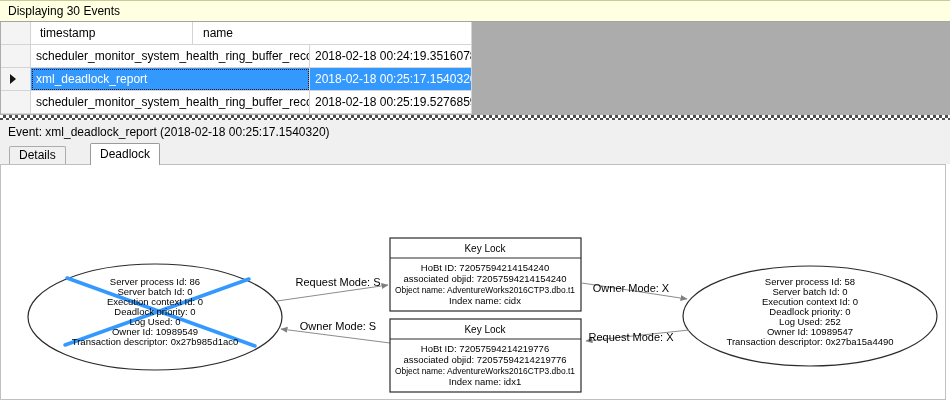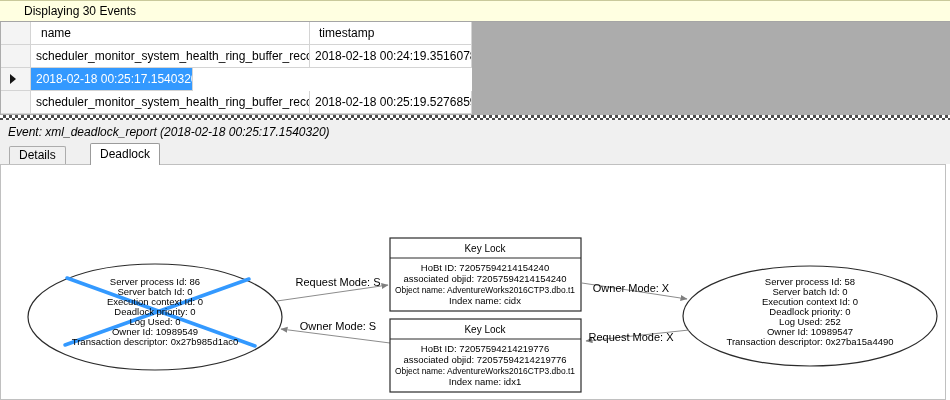--- a/index.html
+++ b/index.html
@@ -3,21 +3,21 @@
 <meta charset="utf-8">
 <style>
   html,body{margin:0;padding:0;background:#fff;}
   #app{position:relative;width:950px;height:400px;background:#fff;overflow:hidden;
        font-family:"Liberation Sans",sans-serif;font-size:12px;color:#000;
        box-shadow:inset 1px 0 0 #9aa0a8;}
 
   
   .events-bar{position:absolute;left:0;top:0;width:100%;height:22px;background:#FFFFE1;
       border-top:1px solid #C9C99B;border-bottom:1px solid #A5A5A5;box-sizing:border-box;
-      line-height:20px;padding-left:24px;}
+      line-height:20px;padding-left:8px;}
 
   
   .grid-region{position:absolute;left:0;top:22px;width:100%;height:93px;background:#ACACAC;}
   .grid-table{position:absolute;left:1px;top:0;width:471px;}
   .g-row{display:flex;height:23px;background:#fff;}
   .cell{box-sizing:border-box;border-right:1px solid #D4D4D4;border-bottom:1px solid #D4D4D4;
       line-height:22px;white-space:nowrap;overflow:hidden;}
   .c-hdr{width:30px;background:#F4F4F4;}
   .c-name{width:279px;padding-left:5px;}
   .c-ts{width:162px;padding-left:5px;}
@@ -30,21 +30,21 @@
 
   
   .zigzag{position:absolute;left:0;top:115px;width:100%;height:5px;background-color:#fff;
       background-image:
         linear-gradient(45deg,#4d4d4d 25%,transparent 25%,transparent 75%,#4d4d4d 75%),
         linear-gradient(45deg,#4d4d4d 25%,transparent 25%,transparent 75%,#4d4d4d 75%);
       background-size:6px 6px;background-position:0 0,3px 3px;}
 
   
   .event-bar{position:absolute;left:0;top:120px;width:100%;height:24px;background:#F0F0F0;
-      line-height:24px;padding-left:8px;box-sizing:border-box;font-style:italic;}
+      line-height:24px;padding-left:8px;box-sizing:border-box;}
 
   
   .tab-strip{position:absolute;left:0;top:144px;width:100%;height:20px;background:#F0F0F0;}
   .tab{position:absolute;box-sizing:border-box;border:1px solid #ACACAC;border-bottom:none;
       padding:0 9px;background:#F0F0F0;border-radius:2px 2px 0 0;white-space:nowrap;}
   .tab.inactive{left:9px;bottom:0;height:18px;line-height:17px;}
   .tab.active{left:47px;bottom:-1px;height:22px;line-height:20px;background:#fff;z-index:3;
       border-color:#9B9B9B;margin-left:43px;}
 
   
@@ -61,32 +61,33 @@
 <div id="app">
 
   <div class="events-bar">
     <span>Displaying 30 Events</span>
   </div>
 
   <div class="grid-region">
     <div class="grid-table">
       <div class="g-row header">
         <div class="cell c-hdr"></div>
+        <div class="cell c-ts">timestamp</div>
         <div class="cell c-name">name</div>
-        <div class="cell c-ts">timestamp</div>
       </div>
       <div class="g-row">
         <div class="cell c-hdr"></div>
         <div class="cell c-name">scheduler_monitor_system_health_ring_buffer_recorded</div>
         <div class="cell c-ts">2018-02-18 00:24:19.3516078</div>
       </div>
       <div class="g-row sel">
         <div class="cell c-hdr">
           <div class="cur-arrow"></div>
         </div>
+        <div class="cell c-name">xml_deadlock_report</div>
         <div class="cell c-ts">2018-02-18 00:25:17.1540320</div>
       </div>
       <div class="g-row">
         <div class="cell c-hdr"></div>
         <div class="cell c-name">scheduler_monitor_system_health_ring_buffer_recorded</div>
         <div class="cell c-ts">2018-02-18 00:25:19.5276859</div>
       </div>
     </div>
   </div>
 

